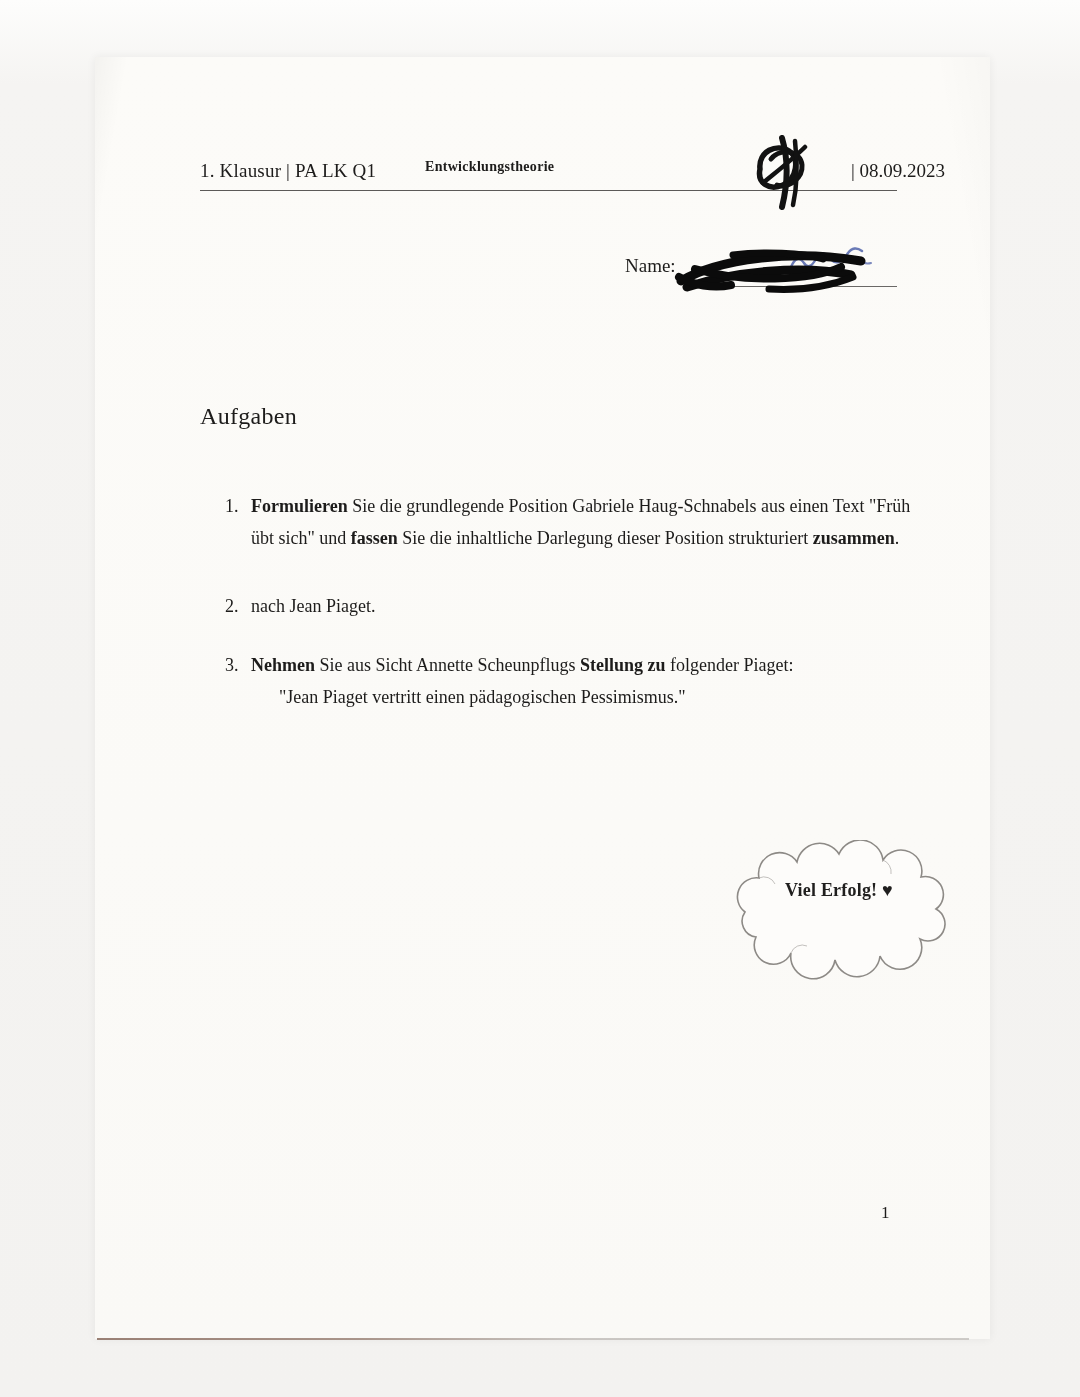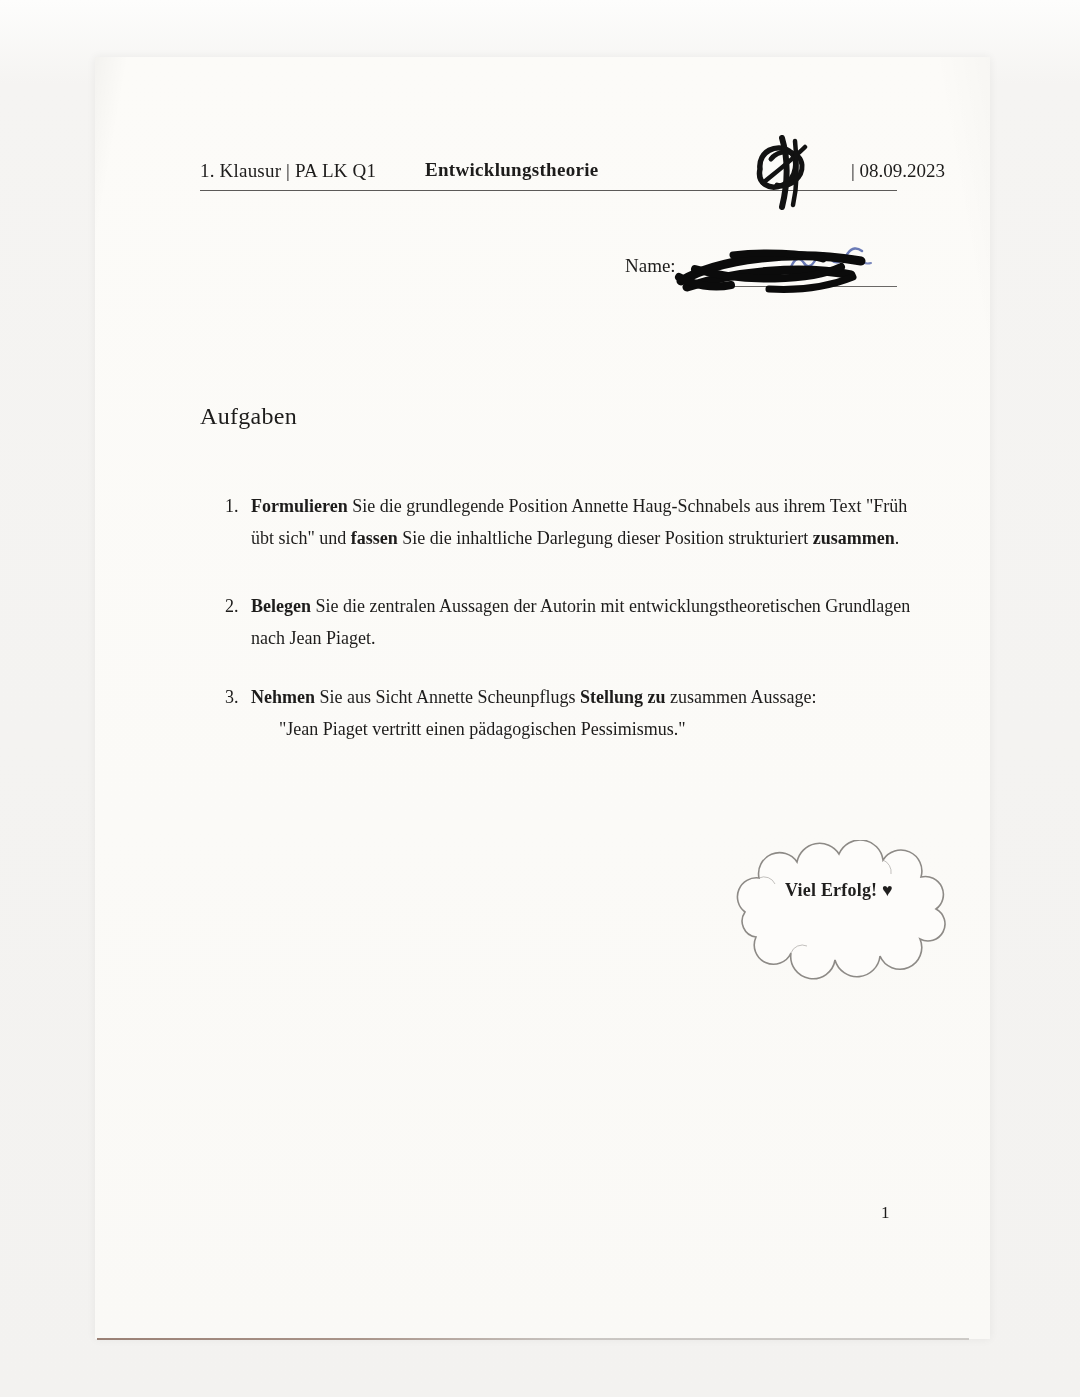--- a/index.html
+++ b/index.html
@@ -21,21 +21,21 @@
     box-shadow:0 0 9px rgba(0,0,0,0.06);
     color:#1d1c1b;
   }
   .sheet-bottom-edge{
     position:absolute;left:97px;top:1338px;width:872px;height:2px;
     background:linear-gradient(to right,#8a6c5f 0%,#9c8478 30%,#c2beba 55%,#c6c3bf 100%);
     opacity:.85;
   }
   
   .hdr-left{position:absolute;left:105px;top:103px;font-size:19px;letter-spacing:.2px;}
-  .hdr-title{position:absolute;left:330px;top:102px;font-size:19px;font-weight:700;letter-spacing:.3px;}
+  .hdr-title{position:absolute;left:330px;top:102px;font-size:14px;font-weight:700;letter-spacing:.3px;}
   .hdr-date{position:absolute;left:756px;top:103px;font-size:19px;}
   .hdr-line{position:absolute;left:105px;top:133px;width:697px;height:1px;background:#5c5a58;}
   .hdr-scribble{position:absolute;left:656px;top:78px;width:62px;height:76px;}
   
   .name-label{position:absolute;left:530px;top:198px;font-size:19px;}
   .name-line{position:absolute;left:588px;top:229px;width:214px;height:1px;background:#6a6866;}
   .name-scribble{position:absolute;left:578px;top:180px;width:210px;height:58px;}
   
   .heading{position:absolute;left:105px;top:346px;font-size:24px;letter-spacing:.3px;}
   
@@ -94,31 +94,30 @@
         <path d="M60,18 C90,14 130,16 150,22" stroke="#0b0b0b" stroke-width="7"></path>
         <path d="M96,52 C130,54 160,48 180,40" stroke="#0b0b0b" stroke-width="7"></path>
       </g>
     </svg>
 
     <div class="heading">Aufgaben</div>
 
     <div class="tasks">
         <div class="task">
           <span class="task-num">1.</span>
-          <div class="task-line"><span class="b">Formulieren</span><span> Sie die grundlegende Position Annette Haug-Schnabels aus ihrem Text "Früh</span></div>
+          <div class="task-line"><span class="b">Formulieren</span><span> Sie die grundlegende Position Gabriele Haug-Schnabels aus einen Text "Früh</span></div>
           <div class="task-line"><span>übt sich" und </span><span class="b">fassen</span><span> Sie die inhaltliche Darlegung dieser Position strukturiert </span><span class="b">zusammen</span><span>.</span></div>
         </div>
         <div class="task">
           <span class="task-num">2.</span>
-          <div class="task-line"><span class="b">Belegen</span><span> Sie die zentralen Aussagen der Autorin mit entwicklungstheoretischen Grundlagen</span></div>
           <div class="task-line"><span>nach Jean Piaget.</span></div>
         </div>
         <div class="task">
           <span class="task-num">3.</span>
-          <div class="task-line"><span class="b">Nehmen</span><span> Sie aus Sicht Annette Scheunpflugs </span><span class="b">Stellung zu</span><span> zusammen Aussage:</span></div>
+          <div class="task-line"><span class="b">Nehmen</span><span> Sie aus Sicht Annette Scheunpflugs </span><span class="b">Stellung zu</span><span> folgender Piaget:</span></div>
           <div class="task-line indent"><span>"Jean Piaget vertritt einen pädagogischen Pessimismus."</span></div>
         </div>
       </div>
 
     <div class="cloud-wrap">
       <svg class="cloud-svg" width="232" height="140" viewBox="0 0 232 140">
         <path d="M22,72
                  A 19 19 0 0 1 36 38
                  A 21 21 0 0 1 74 22
                  A 23 23 0 0 1 116 14

